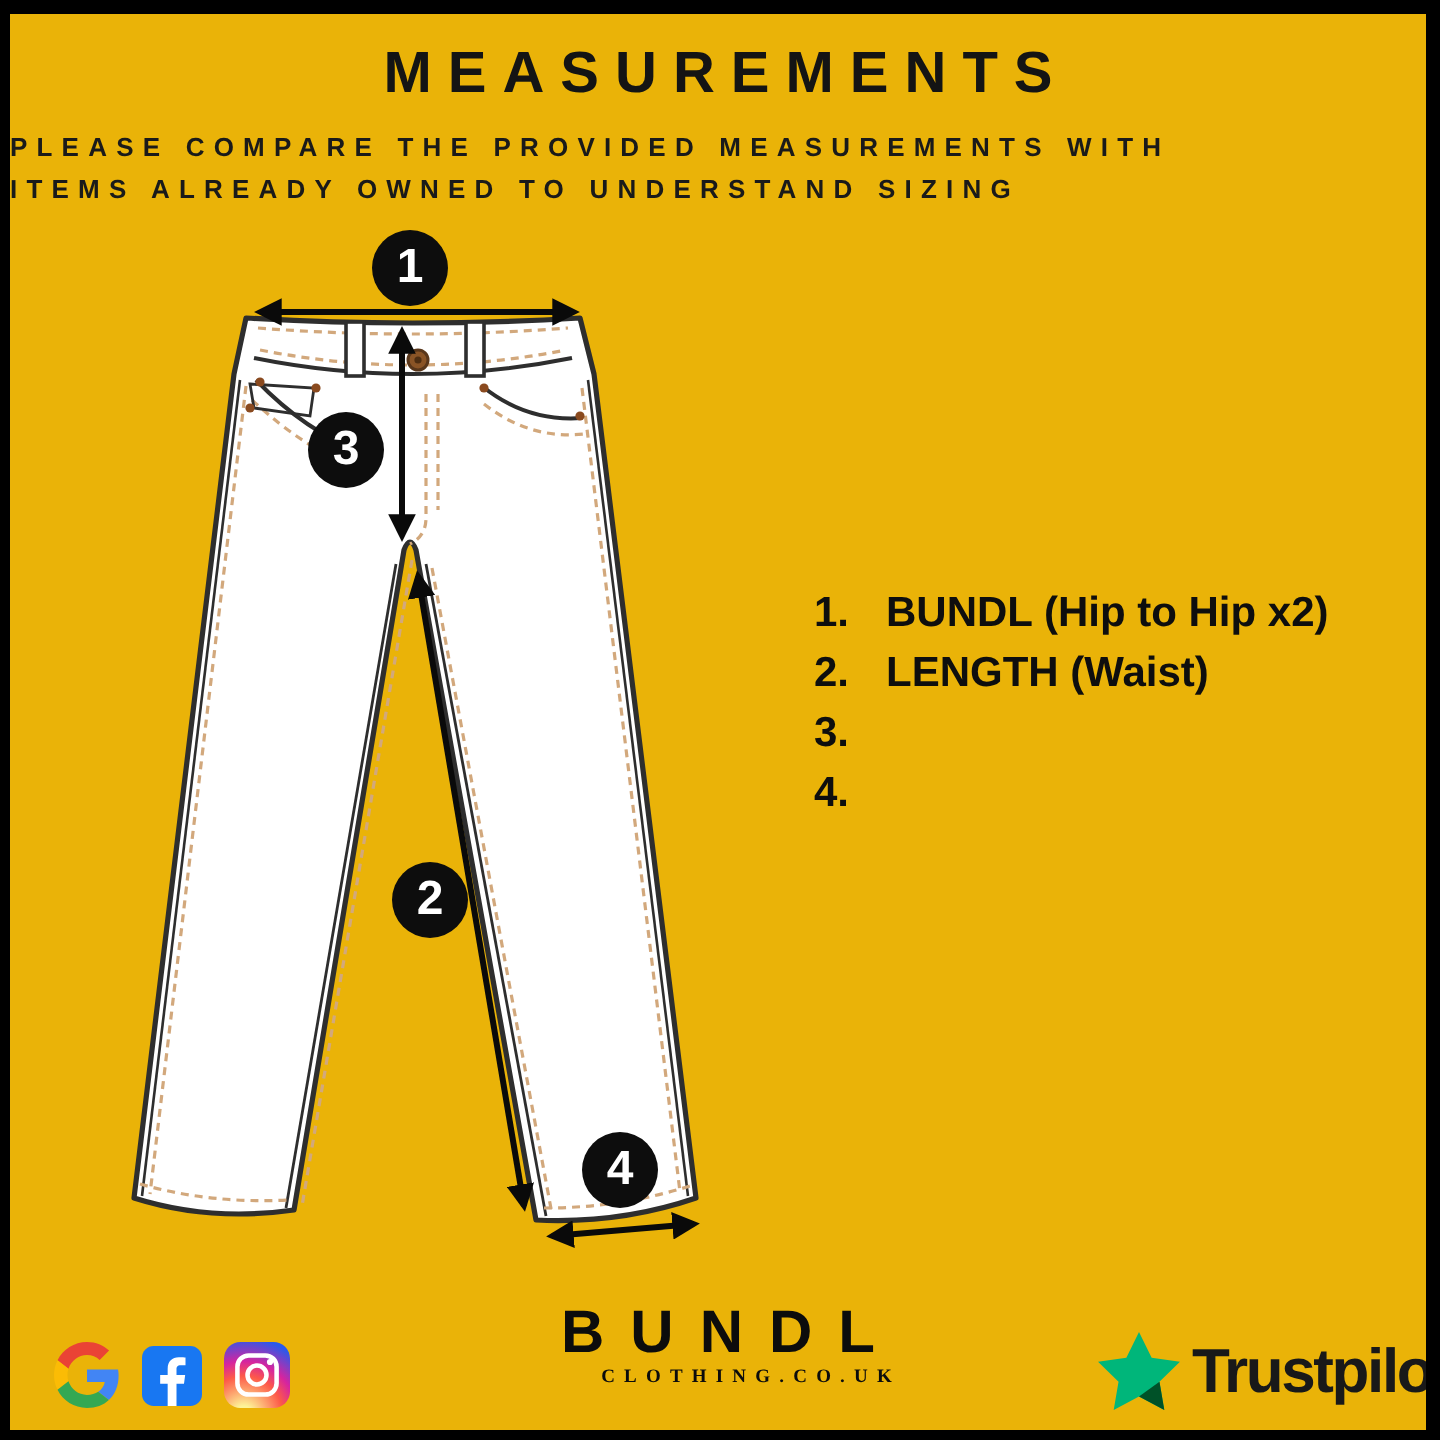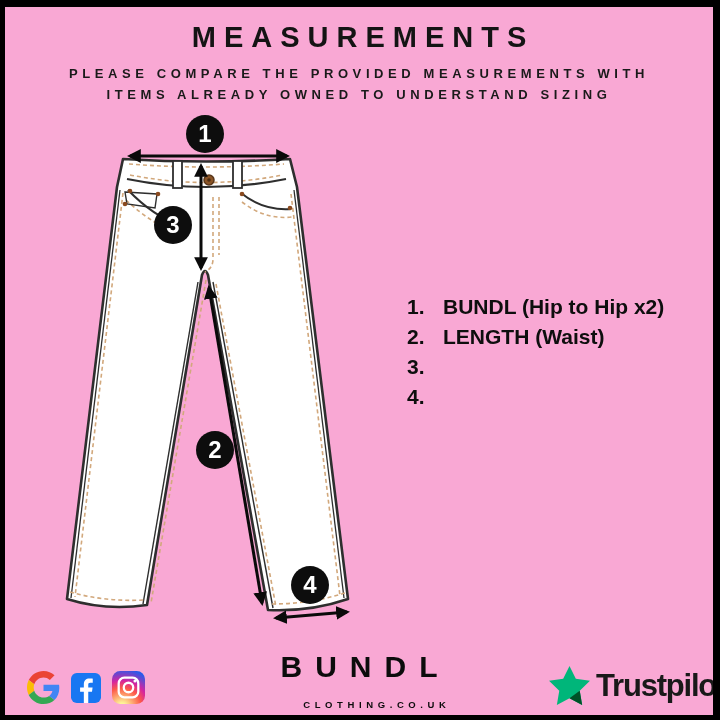--- a/index.html
+++ b/index.html
@@ -1,29 +1,29 @@
 <!DOCTYPE html>
 <html><head>
 <meta charset="utf-8">
 <style>
   html,body{margin:0;padding:0;background:#888;}
   .page{
     position:relative;width:720px;height:720px;box-sizing:border-box;
-    background:#f9a8d4;overflow:hidden;
+    background:#eab308;overflow:hidden;
     border-style:solid;border-color:#000;border-width:7px 7px 5px 5px;
     font-family:"Liberation Sans", sans-serif;color:#111;
   }
   
   .title{
     position:absolute;top:14px;left:0;width:100%;text-align:center;
     font-size:29px;font-weight:800;letter-spacing:8px;padding-left:8px;
     box-sizing:border-box;color:#141414;
   }
   .subtitle{
-    position:absolute;top:56px;left:0;width:100%;text-align:center;
+    position:absolute;top:56px;left:0;width:100%;text-align:left;
     font-size:13px;font-weight:700;letter-spacing:4.6px;line-height:21px;
     color:#1a1a1a;
   }
   
   .jeans-svg{position:absolute;left:40px;top:105px;width:320px;height:525px;}
   .marker{
     position:absolute;width:38px;height:38px;border-radius:50%;
     background:#0d0d0d;color:#fff;font-size:24px;font-weight:700;
     display:flex;align-items:center;justify-content:center;line-height:1;
   }
@@ -33,21 +33,21 @@
   .marker-4{left:286px;top:559px;}
   
   .legend{position:absolute;left:402px;top:285px;}
   .legend-row{display:flex;height:30px;line-height:30px;font-size:21px;font-weight:700;color:#0e0e0e;}
   .legend-num{width:36px;flex:none;}
   
   .social{position:absolute;left:22px;top:664px;display:flex;gap:11px;align-items:center;}
   .social svg{display:block;}
   .brand{position:absolute;left:50%;top:643px;transform:translateX(-50%);text-align:right;white-space:nowrap;}
   .brand-name{font-size:30px;font-weight:700;letter-spacing:13px;padding-left:13px;color:#0c0c0c;}
-  .brand-domain{font-size:9.5px;font-weight:700;letter-spacing:4.6px;padding-left:4.6px;margin-top:15px;color:#0c0c0c;}
+  .brand-domain{font-size:9.5px;font-weight:700;letter-spacing:4.6px;padding-left:4.6px;margin-top:0;color:#0c0c0c;font-family:Liberation Serif, serif;}
   .trustpilot{position:absolute;left:544px;top:659px;display:flex;align-items:center;gap:6px;}
   .trustpilot-label{font-size:31px;font-weight:600;letter-spacing:-1.2px;color:#191919;}
 </style>
 </head>
 <body>
 
 <div class="page">
 
   <div class="title">MEASUREMENTS</div>
   <div class="subtitle">

